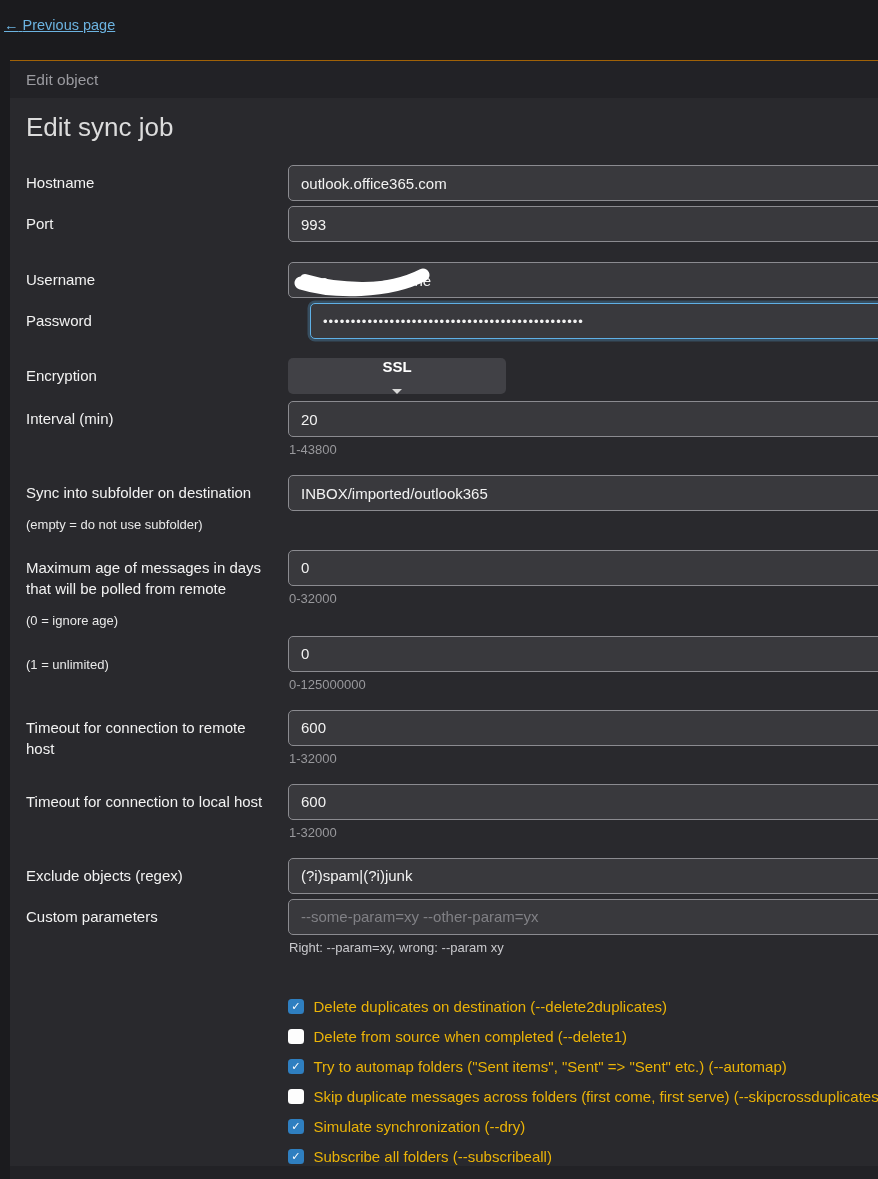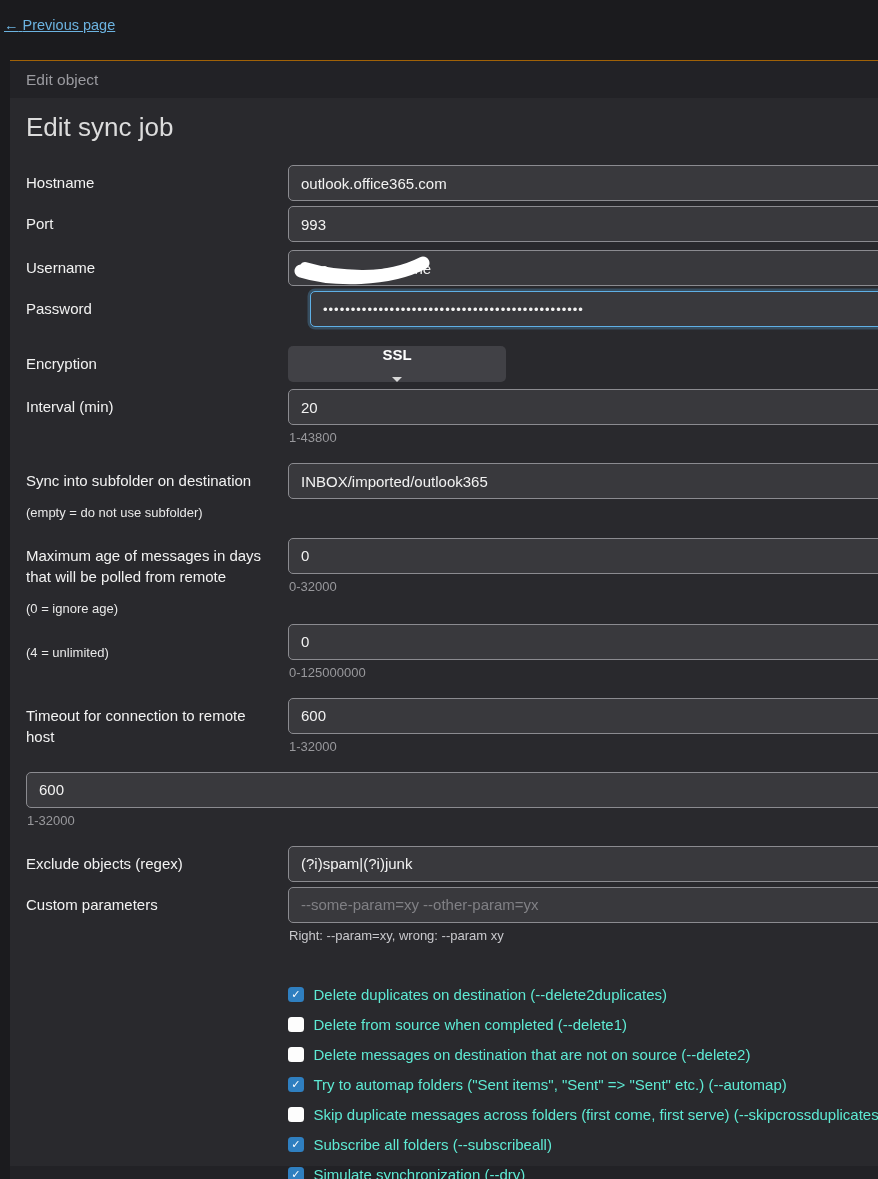--- a/index.html
+++ b/index.html
@@ -30,21 +30,21 @@
   .page-bottom { height: 13px; background: #222226; margin-left: 10px; }
   .panel-title { font-size: 26px; font-weight: 400; color: #dcdcdc; margin-bottom: 22px; }
 
   
   .form-row { display: flex; margin-bottom: 5px; }
   .label-col { width: 262px; flex: 0 0 262px; padding-top: 7px; padding-right: 14px; }
   .lbl { font-size: 15px; color: #f2f2f2; line-height: 1.4; }
   .note { font-size: 13px; color: #e9e9e9; line-height: 1.45; margin-top: 13px; }
   .control { flex: 1; margin-right: -22px; position: relative; }
 
-  .gap-lg { margin-bottom: 8px; }
+  .gap-lg { margin-bottom: 20px; }
   .gap-md { margin-bottom: 19px; gap: 22px; }
   .gap-sm { margin-bottom: 7px; }
   .gap-xm { margin-bottom: 15px; }
 
   input.fld, .fakefld {
     width: 100%; height: 36px;
     background: #39393d;
     border: 1px solid #8b8b90;
     border-radius: 5px;
     color: #f2f2f2; font-size: 15px;
@@ -86,21 +86,21 @@
   .cb-line { display: flex; align-items: center; cursor: pointer; min-height: 22px; }
   .cb-box {
     width: 15.5px; height: 15.5px; flex: 0 0 15.5px;
     background: #fdfdfd; border-radius: 3.5px; margin-right: 10px;
     display: flex; align-items: center; justify-content: center;
   }
   .cb-box.checked { background: #2f7fc0; }
   .cb-box.checked::after {
     content: "✓"; color: #fff; font-size: 11px; font-weight: bold; line-height: 1;
   }
-  .cb-label { font-size: 15px; color: #5eead4; }
+  .cb-label { font-size: 15px; color: #eab308; }
 </style>
 </head>
 <body>
 
 <div class="topbar">
   <a class="back-link"><span>←</span>&nbsp;<span>Previous page</span></a>
 </div>
 
 <div class="card">
   <div class="card-header">
@@ -191,39 +191,42 @@
         <div class="note">(0 = ignore age)</div>
       </div>
       <div class="control">
         <input class="fld" type="text" value="0" style="">
         <div class="hint">0-32000</div>
       </div>
     </div>
 
     <div class="form-row">
       <div class="label-col">
-        <div class="note">(4 = unlimited)</div>
+        <div class="note">(1 = unlimited)</div>
       </div>
       <div class="control">
         <input class="fld" type="text" value="0" style="">
         <div class="hint">0-125000000</div>
       </div>
     </div>
 
     <div class="form-row">
       <div class="label-col">
           <div class="lbl">Timeout for connection to remote host</div>
         </div>
       <div class="control">
         <input class="fld" type="text" value="600" style="">
         <div class="hint">1-32000</div>
       </div>
     </div>
 
     <div class="form-row">
+      <div class="label-col">
+          <div class="lbl">Timeout for connection to local host</div>
+        </div>
       <div class="control">
         <input class="fld" type="text" value="600" style="">
         <div class="hint">1-32000</div>
       </div>
     </div>
 
     <div class="form-row">
       <div class="label-col">
           <div class="lbl">Exclude objects (regex)</div>
         </div>
@@ -256,29 +259,20 @@
   <div class="form-row cb-row">
     <div class="label-col"></div>
     <div class="control">
       <label class="cb-line">
         <span class="cb-box"></span>
         <span class="cb-label">Delete from source when completed (--delete1)</span>
       </label>
     </div>
   </div>
 
-  <div class="form-row cb-row">
-    <div class="label-col"></div>
-    <div class="control">
-      <label class="cb-line">
-        <span class="cb-box"></span>
-        <span class="cb-label">Delete messages on destination that are not on source (--delete2)</span>
-      </label>
-    </div>
-  </div>
 
   <div class="form-row cb-row">
     <div class="label-col"></div>
     <div class="control">
       <label class="cb-line">
         <span class="cb-box checked"></span>
         <span class="cb-label">Try to automap folders ("Sent items", "Sent" =&gt; "Sent" etc.) (--automap)</span>
       </label>
     </div>
   </div>
@@ -291,31 +285,31 @@
         <span class="cb-label">Skip duplicate messages across folders (first come, first serve) (--skipcrossduplicates)</span>
       </label>
     </div>
   </div>
 
   <div class="form-row cb-row">
     <div class="label-col"></div>
     <div class="control">
       <label class="cb-line">
         <span class="cb-box checked"></span>
+        <span class="cb-label">Simulate synchronization (--dry)</span>
+      </label>
+    </div>
+  </div>
+
+  <div class="form-row cb-row">
+    <div class="label-col"></div>
+    <div class="control">
+      <label class="cb-line">
+        <span class="cb-box checked"></span>
         <span class="cb-label">Subscribe all folders (--subscribeall)</span>
-      </label>
-    </div>
-  </div>
-
-  <div class="form-row cb-row">
-    <div class="label-col"></div>
-    <div class="control">
-      <label class="cb-line">
-        <span class="cb-box checked"></span>
-        <span class="cb-label">Simulate synchronization (--dry)</span>
       </label>
     </div>
   </div>
 
   <div class="form-row cb-row">
     <div class="label-col"></div>
     <div class="control">
       <label class="cb-line">
 
         <span class="cb-label">Active</span>

